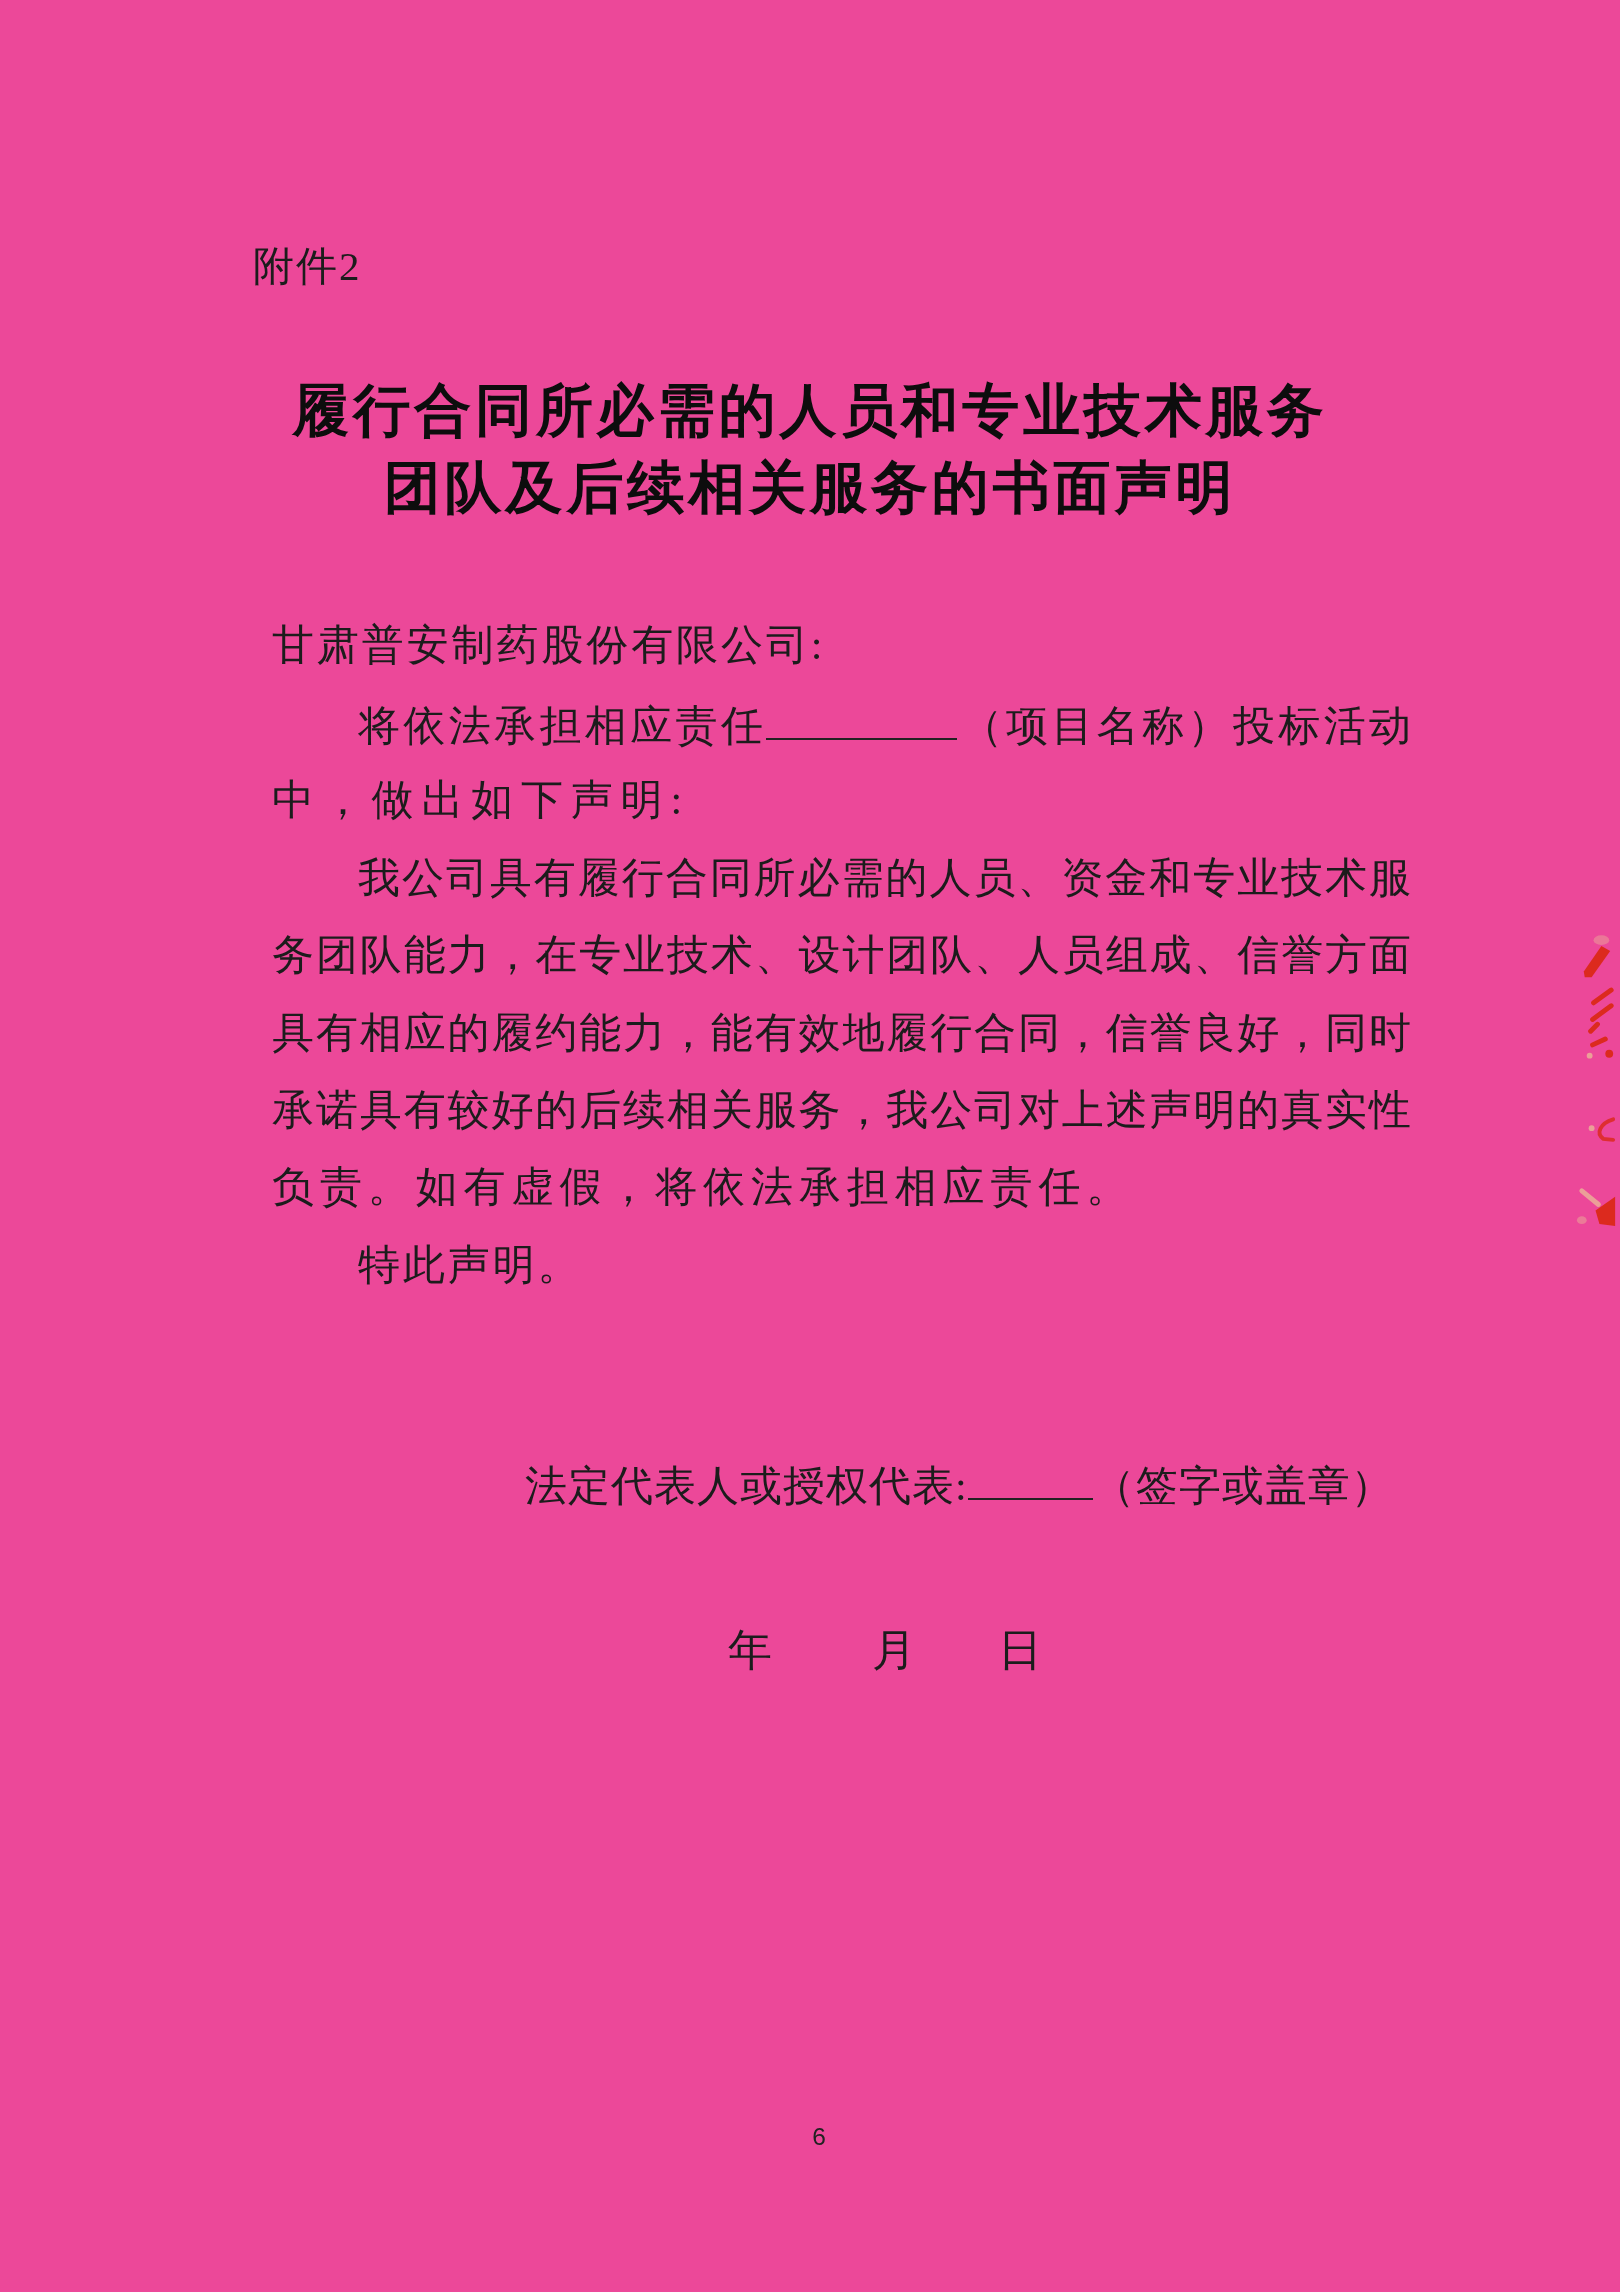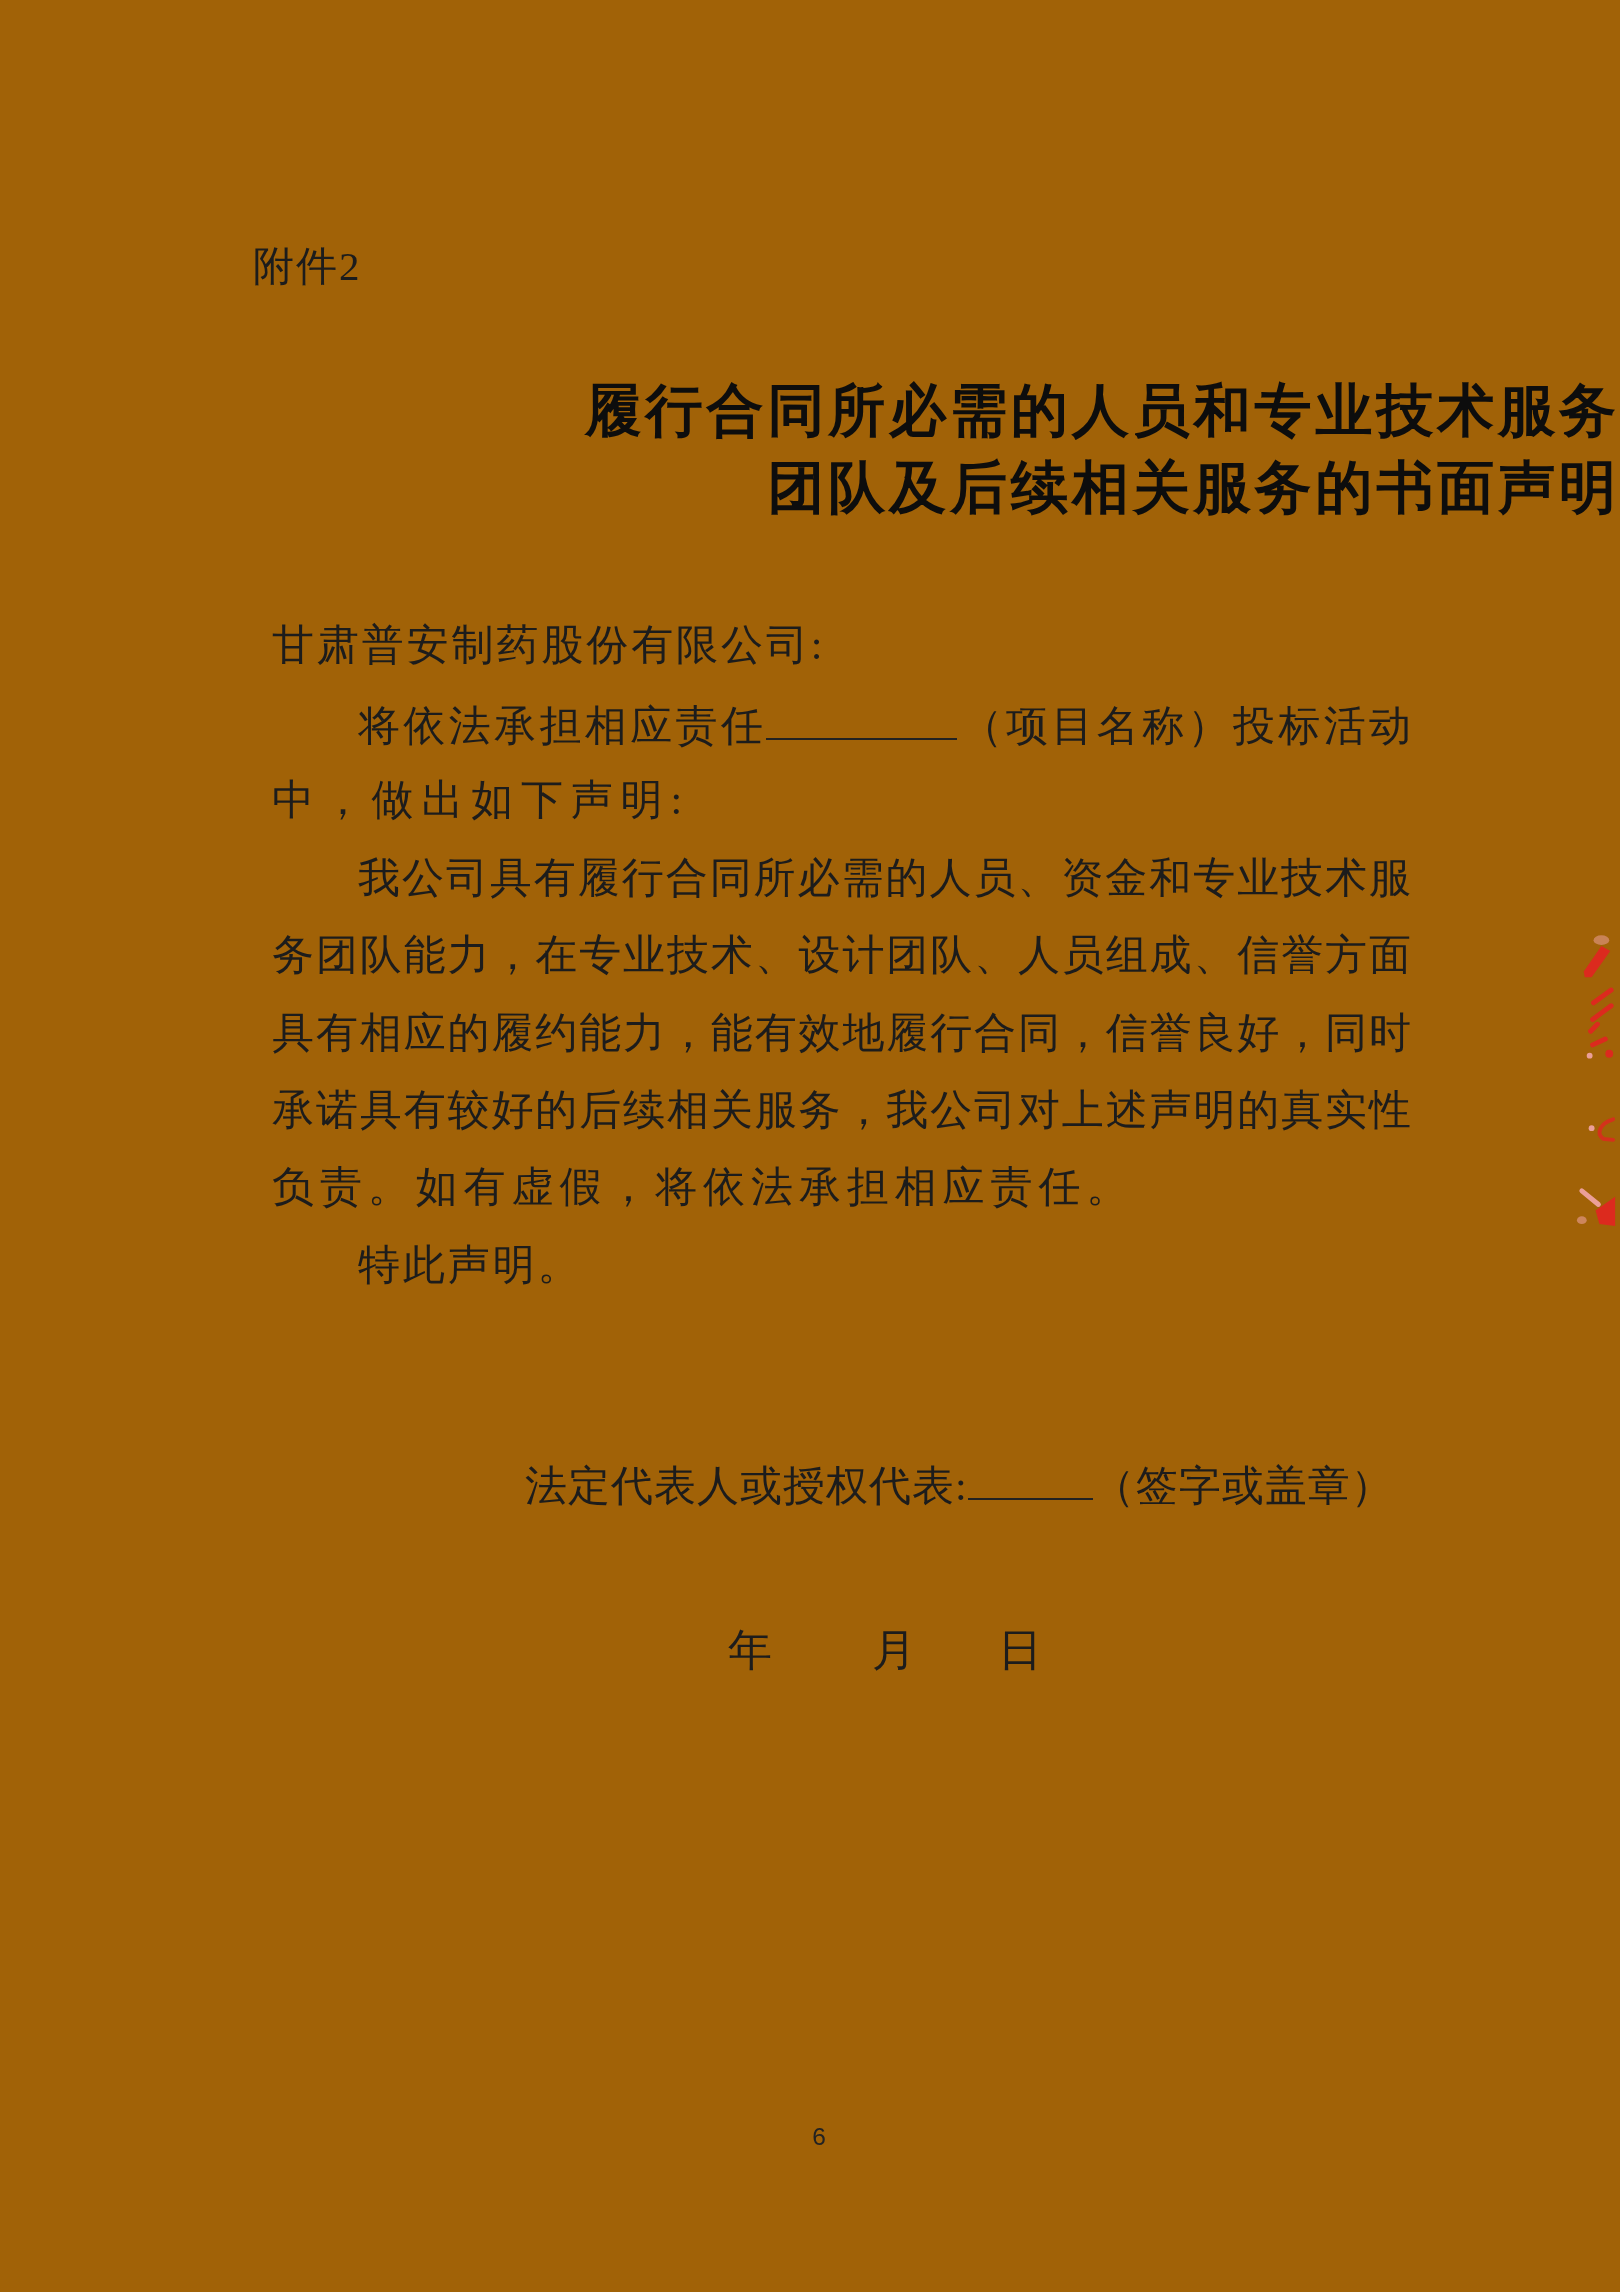--- a/index.html
+++ b/index.html
@@ -1,41 +1,41 @@
 <!DOCTYPE html>
 <html><head>
 <meta charset="utf-8">
 <style>
   html,body { margin:0; padding:0; background:#9a9a9a; }
   .page {
     position:relative;
     width:1620px; height:2293px;
     margin:0 auto;
-    background:#a16207;
+    background:#ec4899;
     overflow:hidden;
     font-family:"Liberation Serif","DejaVu Serif",serif;
     color:#1c1c1c;
   }
   .abs { position:absolute; }
 
   .attachment {
     left:253px; top:239px;
     font-size:41px; letter-spacing:2px;
   }
 
   .title {
     left:0; top:372px; width:1620px;
     margin:0;
     text-align:center;
     font-size:57px; font-weight:700;
     letter-spacing:3.9px;
     line-height:77px;
     color:#0d0d0d;
   }
-  .title .tl { display:block;text-align:right; }
+  .title .tl { display:block; }
 
   .bodyline {
     left:272px; width:1139px;
     font-size:42px;
     line-height:49px;
     white-space:normal;
   }
   .plain  { letter-spacing:2.9px; }
   .wide   { letter-spacing:7.8px;font-family:Liberation Serif, serif; }
   .mid    { letter-spacing:5.9px; }

